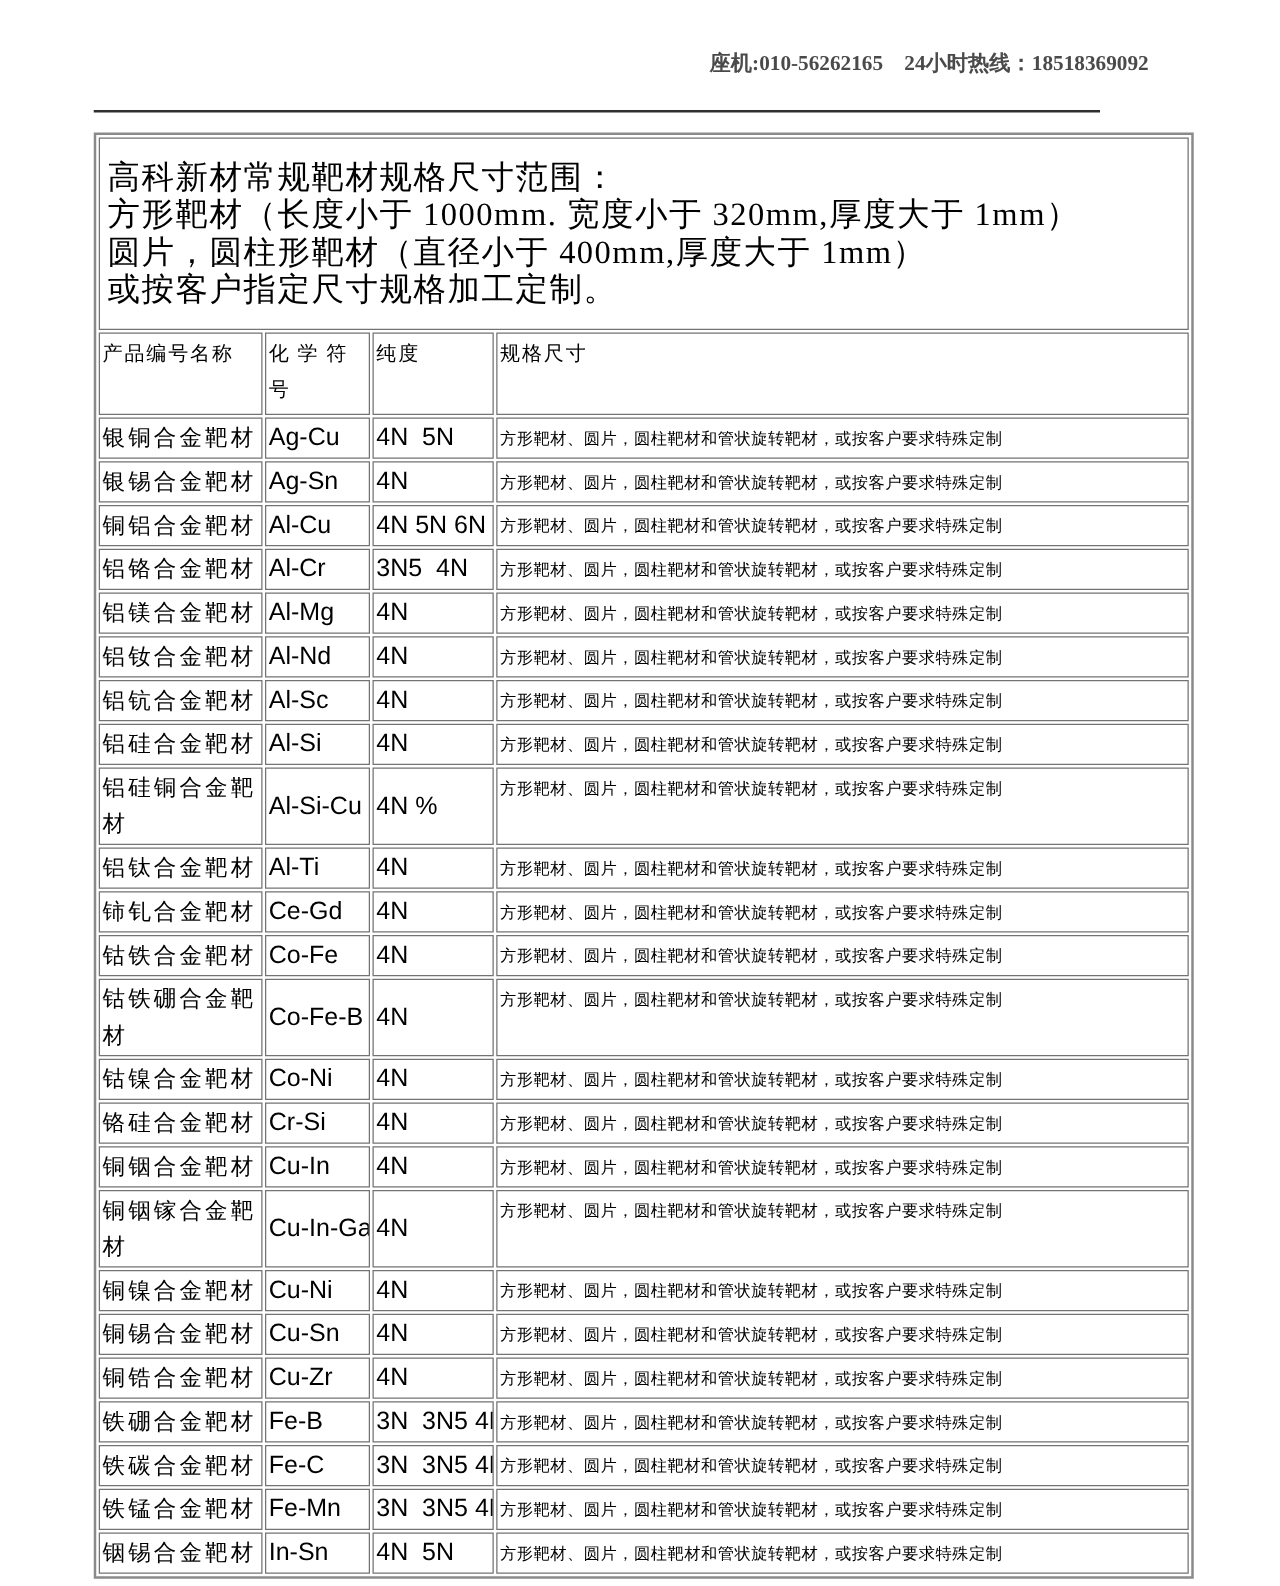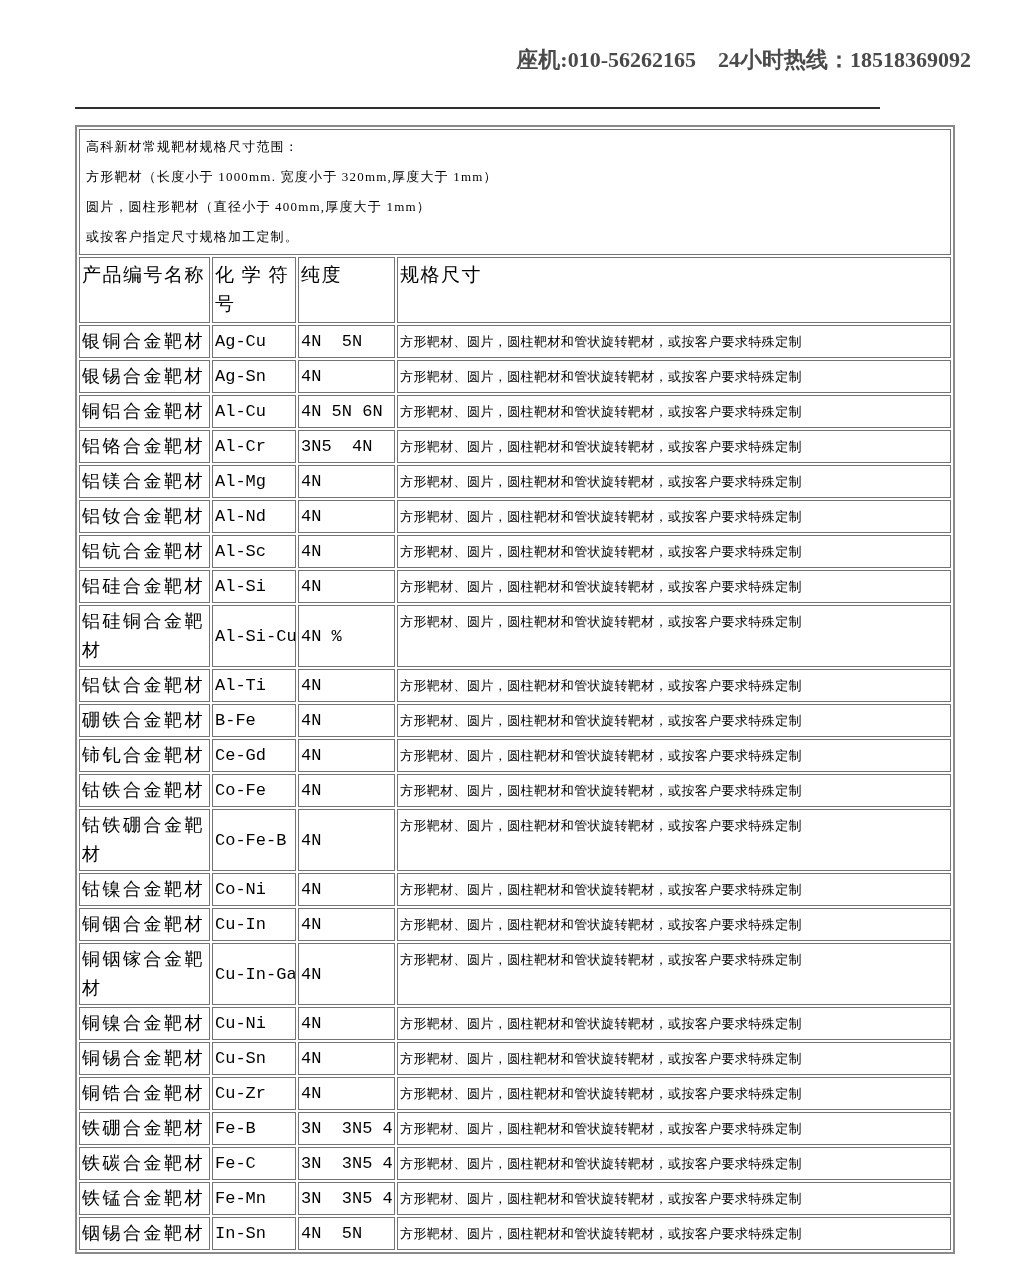--- a/index.html
+++ b/index.html
@@ -2,57 +2,57 @@
 <html><head>
 <meta charset="utf-8">
 <style>
   html,body { margin:0; padding:0; }
   body {
     width:1024px; height:1269px; overflow:hidden;
     background:#ffffff; color:#000000;
     font-family:"Liberation Serif","DejaVu Serif",serif;
   }
   .contact-bar {
-    padding:19px 53px 0 0;
+    padding:19px 105px 0 0;
     text-align:right;
-    font-size:22px; font-weight:bold; color:#4a4a4a;
+    font-size:17px; font-weight:bold; color:#4a4a4a;
     white-space:pre;
   }
   .rule {
     margin:6px 0 0 75px; width:805px; height:0;
     border-top:2px solid #2f2f2f;
   }
   table.doc {
     margin:16px 0 0 75px; width:880px;
     border-collapse:separate; border-spacing:2px;
     border:2px solid #8a8a8a; background:#ffffff;
     table-layout:fixed;
   }
   td {
     border:1px solid #737373;
     background:#ffffff;
     padding:1px 2px;
     font-size:18px;
     overflow:hidden;
   }
   td.intro {
-    padding:2px 6px; height:117px; vertical-align:top;
-    font-size:13px; line-height:30px; letter-spacing:1.2px;
+    padding:16px 6px; height:117px; vertical-align:top;
+    font-size:26px; line-height:30px; letter-spacing:1.2px;
   }
   tr.head td {
     vertical-align:top; height:60px; padding:2px;
-    font-size:19px; line-height:29px; letter-spacing:1.5px;
+    font-size:16px; line-height:29px; letter-spacing:1.5px;
   }
   td.c-name {
     font-size:18px; letter-spacing:2.5px; line-height:29px;
     vertical-align:top; height:29px;
   }
   td.c-sym, td.c-pur {
-    font-family:Liberation Mono, monospace;
-    font-size:17px; white-space:pre; vertical-align:middle;
+    font-family:Liberation Sans, sans-serif;
+    font-size:20px; white-space:pre; vertical-align:middle;
   }
   td.c-spec {
     font-size:13px; letter-spacing:0.4px; line-height:29px;
     vertical-align:top;
   }
 </style>
 </head>
 <body>
 
 <div class="page">
@@ -140,46 +140,46 @@
           <td class="c-pur">4N %</td>
           <td class="c-spec">方形靶材、圆片，圆柱靶材和管状旋转靶材，或按客户要求特殊定制</td>
         </tr>
         <tr>
           <td class="c-name">铝钛合金靶材</td>
           <td class="c-sym">Al-Ti</td>
           <td class="c-pur">4N</td>
           <td class="c-spec">方形靶材、圆片，圆柱靶材和管状旋转靶材，或按客户要求特殊定制</td>
         </tr>
         <tr>
-          <td class="c-name">硼铁合金靶材</td>
-          <td class="c-sym">B-Fe</td>
-          <td class="c-pur">4N</td>
-          <td class="c-spec">方形靶材、圆片，圆柱靶材和管状旋转靶材，或按客户要求特殊定制</td>
-        </tr>
-        <tr>
           <td class="c-name">铈钆合金靶材</td>
           <td class="c-sym">Ce-Gd</td>
           <td class="c-pur">4N</td>
           <td class="c-spec">方形靶材、圆片，圆柱靶材和管状旋转靶材，或按客户要求特殊定制</td>
         </tr>
         <tr>
           <td class="c-name">钴铁合金靶材</td>
           <td class="c-sym">Co-Fe</td>
           <td class="c-pur">4N</td>
           <td class="c-spec">方形靶材、圆片，圆柱靶材和管状旋转靶材，或按客户要求特殊定制</td>
         </tr>
         <tr>
           <td class="c-name">钴铁硼合金靶材</td>
           <td class="c-sym">Co-Fe-B</td>
           <td class="c-pur">4N</td>
           <td class="c-spec">方形靶材、圆片，圆柱靶材和管状旋转靶材，或按客户要求特殊定制</td>
         </tr>
         <tr>
           <td class="c-name">钴镍合金靶材</td>
           <td class="c-sym">Co-Ni</td>
+          <td class="c-pur">4N</td>
+          <td class="c-spec">方形靶材、圆片，圆柱靶材和管状旋转靶材，或按客户要求特殊定制</td>
+        </tr>
+        <tr>
+          <td class="c-name">铬硅合金靶材</td>
+          <td class="c-sym">Cr-Si</td>
           <td class="c-pur">4N</td>
           <td class="c-spec">方形靶材、圆片，圆柱靶材和管状旋转靶材，或按客户要求特殊定制</td>
         </tr>
         <tr>
           <td class="c-name">铜铟合金靶材</td>
           <td class="c-sym">Cu-In</td>
           <td class="c-pur">4N</td>
           <td class="c-spec">方形靶材、圆片，圆柱靶材和管状旋转靶材，或按客户要求特殊定制</td>
         </tr>
         <tr>

